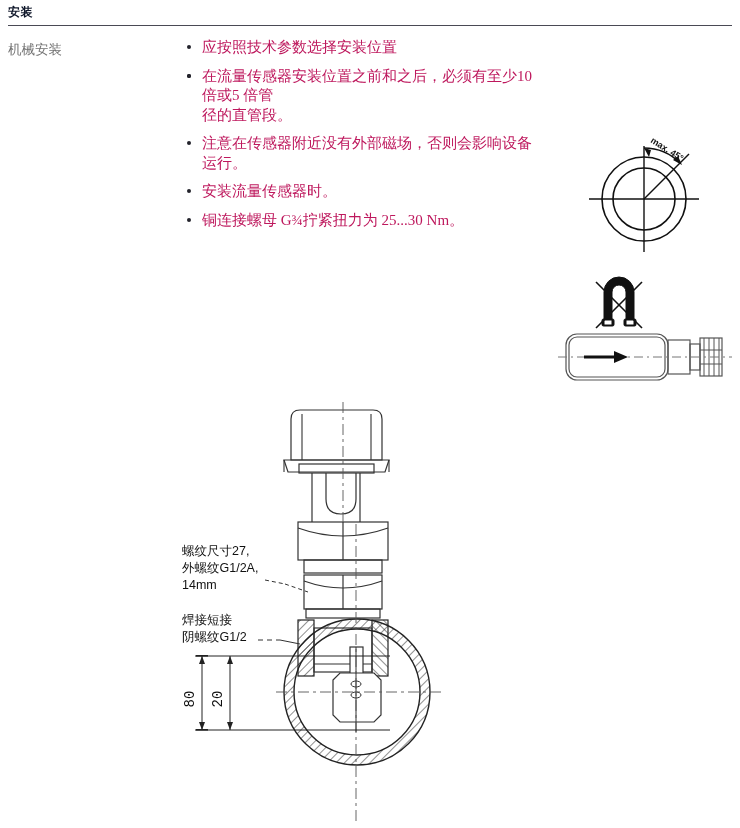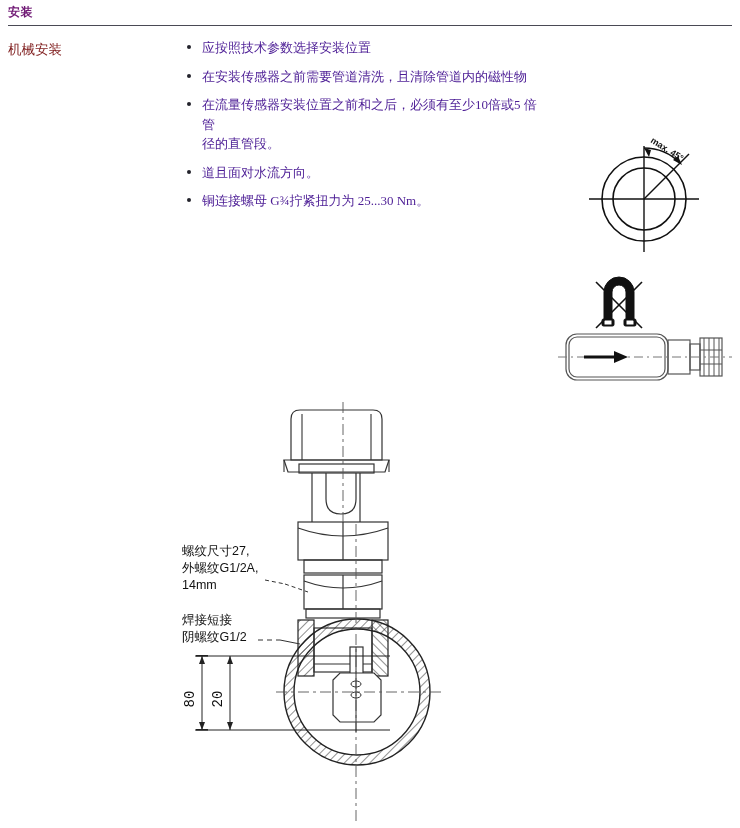--- a/index.html
+++ b/index.html
@@ -21,56 +21,56 @@
     position: absolute;
     left: 8px;
     top: 4px;
     width: 724px;
   }
   #page-header .title {
     font-family: "Liberation Sans", "DejaVu Sans", sans-serif;
     font-weight: bold;
     font-size: 12px;
     letter-spacing: 0.5px;
-    color: #701a75;
+    color: #0f172a;
     padding-bottom: 4px;
   }
   #page-header .rule {
     border-bottom: 1.3px solid #4a4a55;
     width: 724px;
   }
 
   
   #sidebar {
     position: absolute;
     left: 8px;
     top: 40px;
     width: 165px;
   }
   #sidebar .side-item {
     font-size: 13.5px;
     line-height: 19px;
-    color: #7f1d1d;
+    color: #737373;
     font-family: "Liberation Serif", "DejaVu Serif", serif;
   }
 
   
   #bullet-list {
     position: absolute;
     left: 186px;
     top: 38px;
     width: 360px;
   }
   .bullet-item {
     position: relative;
     padding-left: 16px;
     margin-bottom: 9px;
-    font-size: 13px;
+    font-size: 15px;
     line-height: 19.5px;
-    color: #4c1d95;
+    color: #be185d;
   }
   .bullet-item .dot {
     position: absolute;
     left: 1px;
     top: 7px;
     width: 4px;
     height: 4px;
     border-radius: 50%;
     background: #23232b;
   }
@@ -100,30 +100,34 @@
   <div class="side-item">机械安装</div>
 </div>
 
 <div id="bullet-list">
     <div class="bullet-item">
       <span class="dot"></span>
       <span class="line">应按照技术参数选择安装位置</span>
     </div>
     <div class="bullet-item">
       <span class="dot"></span>
-      <span class="line">在安装传感器之前需要管道清洗，且清除管道内的磁性物</span>
     </div>
     <div class="bullet-item">
       <span class="dot"></span>
       <span class="line">在流量传感器安装位置之前和之后，必须有至少10倍或5 倍管</span>
       <span class="line">径的直管段。</span>
     </div>
     <div class="bullet-item">
       <span class="dot"></span>
-      <span class="line">道且面对水流方向。</span>
+      <span class="line">注意在传感器附近没有外部磁场，否则会影响设备</span>
+      <span class="line">运行。</span>
+    </div>
+    <div class="bullet-item">
+      <span class="dot"></span>
+      <span class="line">安装流量传感器时。</span>
     </div>
     <div class="bullet-item">
       <span class="dot"></span>
       <span class="line">铜连接螺母 G¾拧紧扭力为 25...30 Nm。</span>
     </div>
   </div>
 
 <div class="figure" id="fig-pipe-angle">
   <svg class="fig-svg" width="175" height="130" viewBox="0 0 175 130">
     <g fill="none" stroke="#111" stroke-width="1.6">

